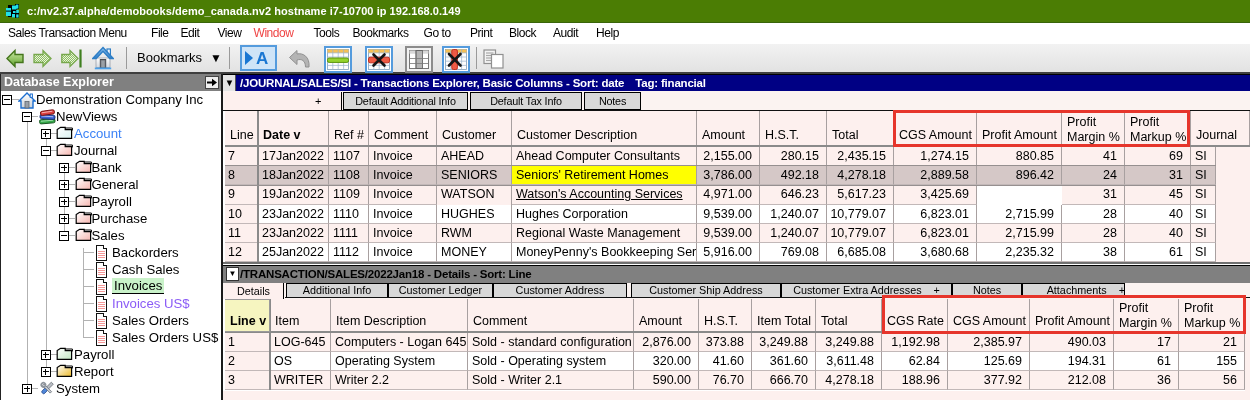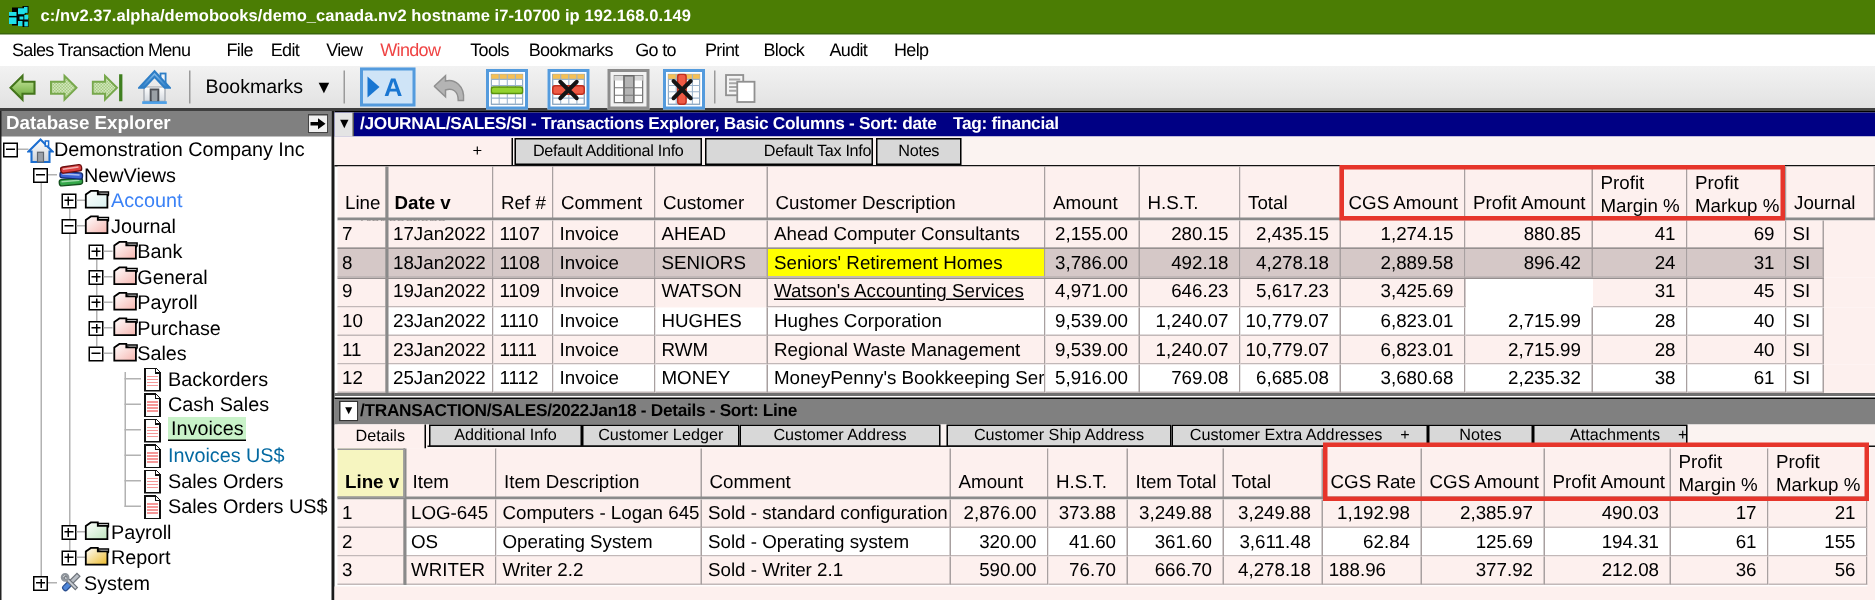--- a/index.html
+++ b/index.html
@@ -326,21 +326,21 @@
 <div class="a" style="left:112.0px;top:277.5px;height:18px;line-height:18px;font-size:13.2px;color:#000;background:#c9f2c9;border-bottom:1.5px solid #000;padding:0 2px;height:16px;line-height:15px;">Invoices</div>
 <div class="a" style="left:82.5px;top:303.0px;width:11px;height:1px;background:#b2b2b2;"></div>
 <div class="a" style="left:94.5px;top:295.5px;"><svg width="13" height="16" viewBox="0 0 13 16" shape-rendering="crispEdges">
       <path d="M1.5,0.5 L8.5,0.5 L11.5,3.5 L11.5,15.5 L1.5,15.5 z" fill="#fff" stroke="#111" stroke-width="1"></path>
       <path d="M8.5,0.5 L8.5,3.5 L11.5,3.5" fill="#fff" stroke="#111" stroke-width="1"></path>
       <rect x="3" y="5.6" width="7" height="1" fill="#f59898"></rect>
       <rect x="3" y="7.6" width="7" height="1" fill="#f59898"></rect>
       <rect x="3" y="9.6" width="7" height="1" fill="#f59898"></rect>
       <rect x="3" y="11.6" width="7" height="1" fill="#f59898"></rect>
     </svg></div>
-<div class="a" style="left:112.0px;top:294.5px;height:18px;line-height:18px;font-size:13.2px;color:#0369a1;">Invoices US$</div>
+<div class="a" style="left:112.0px;top:294.5px;height:18px;line-height:18px;font-size:13.2px;color:#8b5cf6;">Invoices US$</div>
 <div class="a" style="left:82.5px;top:320.0px;width:11px;height:1px;background:#b2b2b2;"></div>
 <div class="a" style="left:94.5px;top:312.5px;"><svg width="13" height="16" viewBox="0 0 13 16" shape-rendering="crispEdges">
       <path d="M1.5,0.5 L8.5,0.5 L11.5,3.5 L11.5,15.5 L1.5,15.5 z" fill="#fff" stroke="#111" stroke-width="1"></path>
       <path d="M8.5,0.5 L8.5,3.5 L11.5,3.5" fill="#fff" stroke="#111" stroke-width="1"></path>
       <rect x="3" y="5.6" width="7" height="1" fill="#f59898"></rect>
       <rect x="3" y="7.6" width="7" height="1" fill="#f59898"></rect>
       <rect x="3" y="9.6" width="7" height="1" fill="#f59898"></rect>
       <rect x="3" y="11.6" width="7" height="1" fill="#f59898"></rect>
     </svg></div>
 <div class="a" style="left:112.0px;top:311.5px;height:18px;line-height:18px;font-size:13.2px;color:#000;">Sales Orders</div>
@@ -405,21 +405,21 @@
 <div class="a" style="left:223px;top:75px;width:13px;height:16px;background:#e4e4e4;border-right:1px solid #555;"></div>
 <div class="a" style="left:224px;top:75px;width:11px;height:16px;line-height:15px;font-size:9.5px;color:#000;text-align:center;">▼</div>
 <div class="a" style="left:240px;top:75px;height:16px;line-height:16px;font-size:11.5px;letter-spacing:-0.2px;font-weight:bold;color:#fff;">/JOURNAL/SALES/SI - Transactions Explorer, Basic Columns - Sort: date<span style="margin-left:11px;">Tag: financial</span></div>
 <div class="a" style="left:223px;top:91px;width:1027px;height:19px;background:#fbf3f1;"></div>
 <div class="a" style="left:225px;top:92px;width:117px;height:18px;background:#fdf0ee;border-right:1.5px solid #000;"></div>
 <div class="a" style="left:238px;top:92px;height:18px;line-height:18px;font-size:10.8px;letter-spacing:-0.2px;margin-top:48px;">Transactions</div>
 <div class="a" style="left:315px;top:92px;height:18px;line-height:18px;font-size:11px;">+</div>
 <div class="a" style="left:343px;top:92px;width:125px;height:18px;background:#d8d8d8;border:1px solid #000;"></div>
 <div class="a" style="left:343px;top:92px;width:125px;height:18px;line-height:18px;font-size:10.8px;letter-spacing:-0.2px;text-align:center;">Default Additional Info</div>
 <div class="a" style="left:470px;top:92px;width:112px;height:18px;background:#d8d8d8;border:1px solid #000;"></div>
-<div class="a" style="left:470px;top:92px;width:112px;height:32px;line-height:18px;font-size:10.8px;letter-spacing:-0.2px;text-align:center;margin-left:19px;">Default Tax Info</div>
+<div class="a" style="left:470px;top:92px;width:112px;height:32px;line-height:18px;font-size:10.8px;letter-spacing:-0.2px;text-align:center;">Default Tax Info</div>
 <div class="a" style="left:584px;top:92px;width:57px;height:18px;background:#d8d8d8;border:1px solid #000;"></div>
 <div class="a" style="left:584px;top:92px;width:57px;height:18px;line-height:18px;font-size:10.8px;letter-spacing:-0.2px;text-align:center;">Notes</div>
 <div class="a" style="left:223px;top:109.5px;width:1027px;height:1.5px;background:#111;"></div>
 <div class="a" style="left:225px;top:111px;width:33px;height:35px;background:#fdf0ee;border-right:1px solid #a8a0a0;"></div>
 <div class="a" style="left:258px;top:111px;width:71px;height:35px;background:#fdf0ee;border-right:1px solid #a8a0a0;"></div>
 <div class="a" style="left:329px;top:111px;width:40px;height:35px;background:#fdf0ee;border-right:1px solid #a8a0a0;"></div>
 <div class="a" style="left:369px;top:111px;width:68px;height:35px;background:#fdf0ee;border-right:1px solid #a8a0a0;"></div>
 <div class="a" style="left:437px;top:111px;width:75px;height:35px;background:#fdf0ee;border-right:1px solid #a8a0a0;"></div>
 <div class="a" style="left:512px;top:111px;width:185px;height:35px;background:#fdf0ee;border-right:1px solid #a8a0a0;"></div>
 <div class="a" style="left:697px;top:111px;width:63px;height:35px;background:#fdf0ee;border-right:1px solid #a8a0a0;"></div>
@@ -617,21 +617,21 @@
 <div class="cell" style="left:1114px;top:352.0px;width:65px;height:19.0px;line-height:19.0px;background:#ffffff;border-right:1px solid #a8a0a0;border-bottom:1px solid #c2b8b8;text-align:right;padding-right:7px;">61</div>
 <div class="cell" style="left:1179px;top:352.0px;width:66px;height:19.0px;line-height:19.0px;background:#ffffff;border-right:1px solid #a8a0a0;border-bottom:1px solid #c2b8b8;text-align:right;padding-right:7px;">155</div>
 <div class="cell" style="left:225px;top:371.0px;width:45px;height:19.0px;line-height:19.0px;background:#fdf0ee;border-right:1px solid #a8a0a0;border-bottom:1px solid #c2b8b8;text-align:left;padding-left:3px;">3</div>
 <div class="cell" style="left:270px;top:371.0px;width:61px;height:19.0px;line-height:19.0px;background:#fdf0ee;border-right:1px solid #a8a0a0;border-bottom:1px solid #c2b8b8;text-align:left;padding-left:4px;">WRITER</div>
 <div class="cell" style="left:331px;top:371.0px;width:137px;height:19.0px;line-height:19.0px;background:#fdf0ee;border-right:1px solid #a8a0a0;border-bottom:1px solid #c2b8b8;text-align:left;padding-left:4px;">Writer 2.2</div>
 <div class="cell" style="left:468px;top:371.0px;width:166px;height:19.0px;line-height:19.0px;background:#fdf0ee;border-right:1px solid #a8a0a0;border-bottom:1px solid #c2b8b8;text-align:left;padding-left:4px;">Sold - Writer 2.1</div>
 <div class="cell" style="left:634px;top:371.0px;width:65px;height:19.0px;line-height:19.0px;background:#fdf0ee;border-right:1px solid #a8a0a0;border-bottom:1px solid #c2b8b8;text-align:right;padding-right:7px;">590.00</div>
 <div class="cell" style="left:699px;top:371.0px;width:53px;height:19.0px;line-height:19.0px;background:#fdf0ee;border-right:1px solid #a8a0a0;border-bottom:1px solid #c2b8b8;text-align:right;padding-right:7px;">76.70</div>
 <div class="cell" style="left:752px;top:371.0px;width:64px;height:19.0px;line-height:19.0px;background:#fdf0ee;border-right:1px solid #a8a0a0;border-bottom:1px solid #c2b8b8;text-align:right;padding-right:7px;">666.70</div>
 <div class="cell" style="left:816px;top:371.0px;width:66px;height:19.0px;line-height:19.0px;background:#fdf0ee;border-right:1px solid #a8a0a0;border-bottom:1px solid #c2b8b8;text-align:right;padding-right:7px;">4,278.18</div>
-<div class="cell" style="left:882px;top:371.0px;width:66px;height:19.0px;line-height:19.0px;background:#fdf0ee;border-right:1px solid #a8a0a0;border-bottom:1px solid #c2b8b8;text-align:right;padding-right:23px;">188.96</div>
+<div class="cell" style="left:882px;top:371.0px;width:66px;height:19.0px;line-height:19.0px;background:#fdf0ee;border-right:1px solid #a8a0a0;border-bottom:1px solid #c2b8b8;text-align:right;padding-right:7px;">188.96</div>
 <div class="cell" style="left:948px;top:371.0px;width:82px;height:19.0px;line-height:19.0px;background:#fdf0ee;border-right:1px solid #a8a0a0;border-bottom:1px solid #c2b8b8;text-align:right;padding-right:7px;">377.92</div>
 <div class="cell" style="left:1030px;top:371.0px;width:84px;height:19.0px;line-height:19.0px;background:#fdf0ee;border-right:1px solid #a8a0a0;border-bottom:1px solid #c2b8b8;text-align:right;padding-right:7px;">212.08</div>
 <div class="cell" style="left:1114px;top:371.0px;width:65px;height:19.0px;line-height:19.0px;background:#fdf0ee;border-right:1px solid #a8a0a0;border-bottom:1px solid #c2b8b8;text-align:right;padding-right:7px;">36</div>
 <div class="cell" style="left:1179px;top:371.0px;width:66px;height:19.0px;line-height:19.0px;background:#fdf0ee;border-right:1px solid #a8a0a0;border-bottom:1px solid #c2b8b8;text-align:right;padding-right:7px;">56</div>
 <div class="a" style="left:269px;top:299px;width:2px;height:91.0px;background:#8a8a8a;"></div>
 <div class="a" style="left:225px;top:299px;width:45px;height:33px;border:1.5px solid #9a9a9a;border-left:none;"></div>
 <div class="a" style="left:1245px;top:299px;width:5px;height:101px;background:#fdf0ee;"></div>
 <div class="a" style="left:223px;top:390.5px;width:1027px;height:9.5px;background:#fdf0ee;"></div>
 <div class="a" style="left:893px;top:110px;width:297px;height:37px;border:3px solid #e6352b;"></div>
 <div class="a" style="left:882px;top:295px;width:364px;height:39px;border:3px solid #e6352b;"></div>

